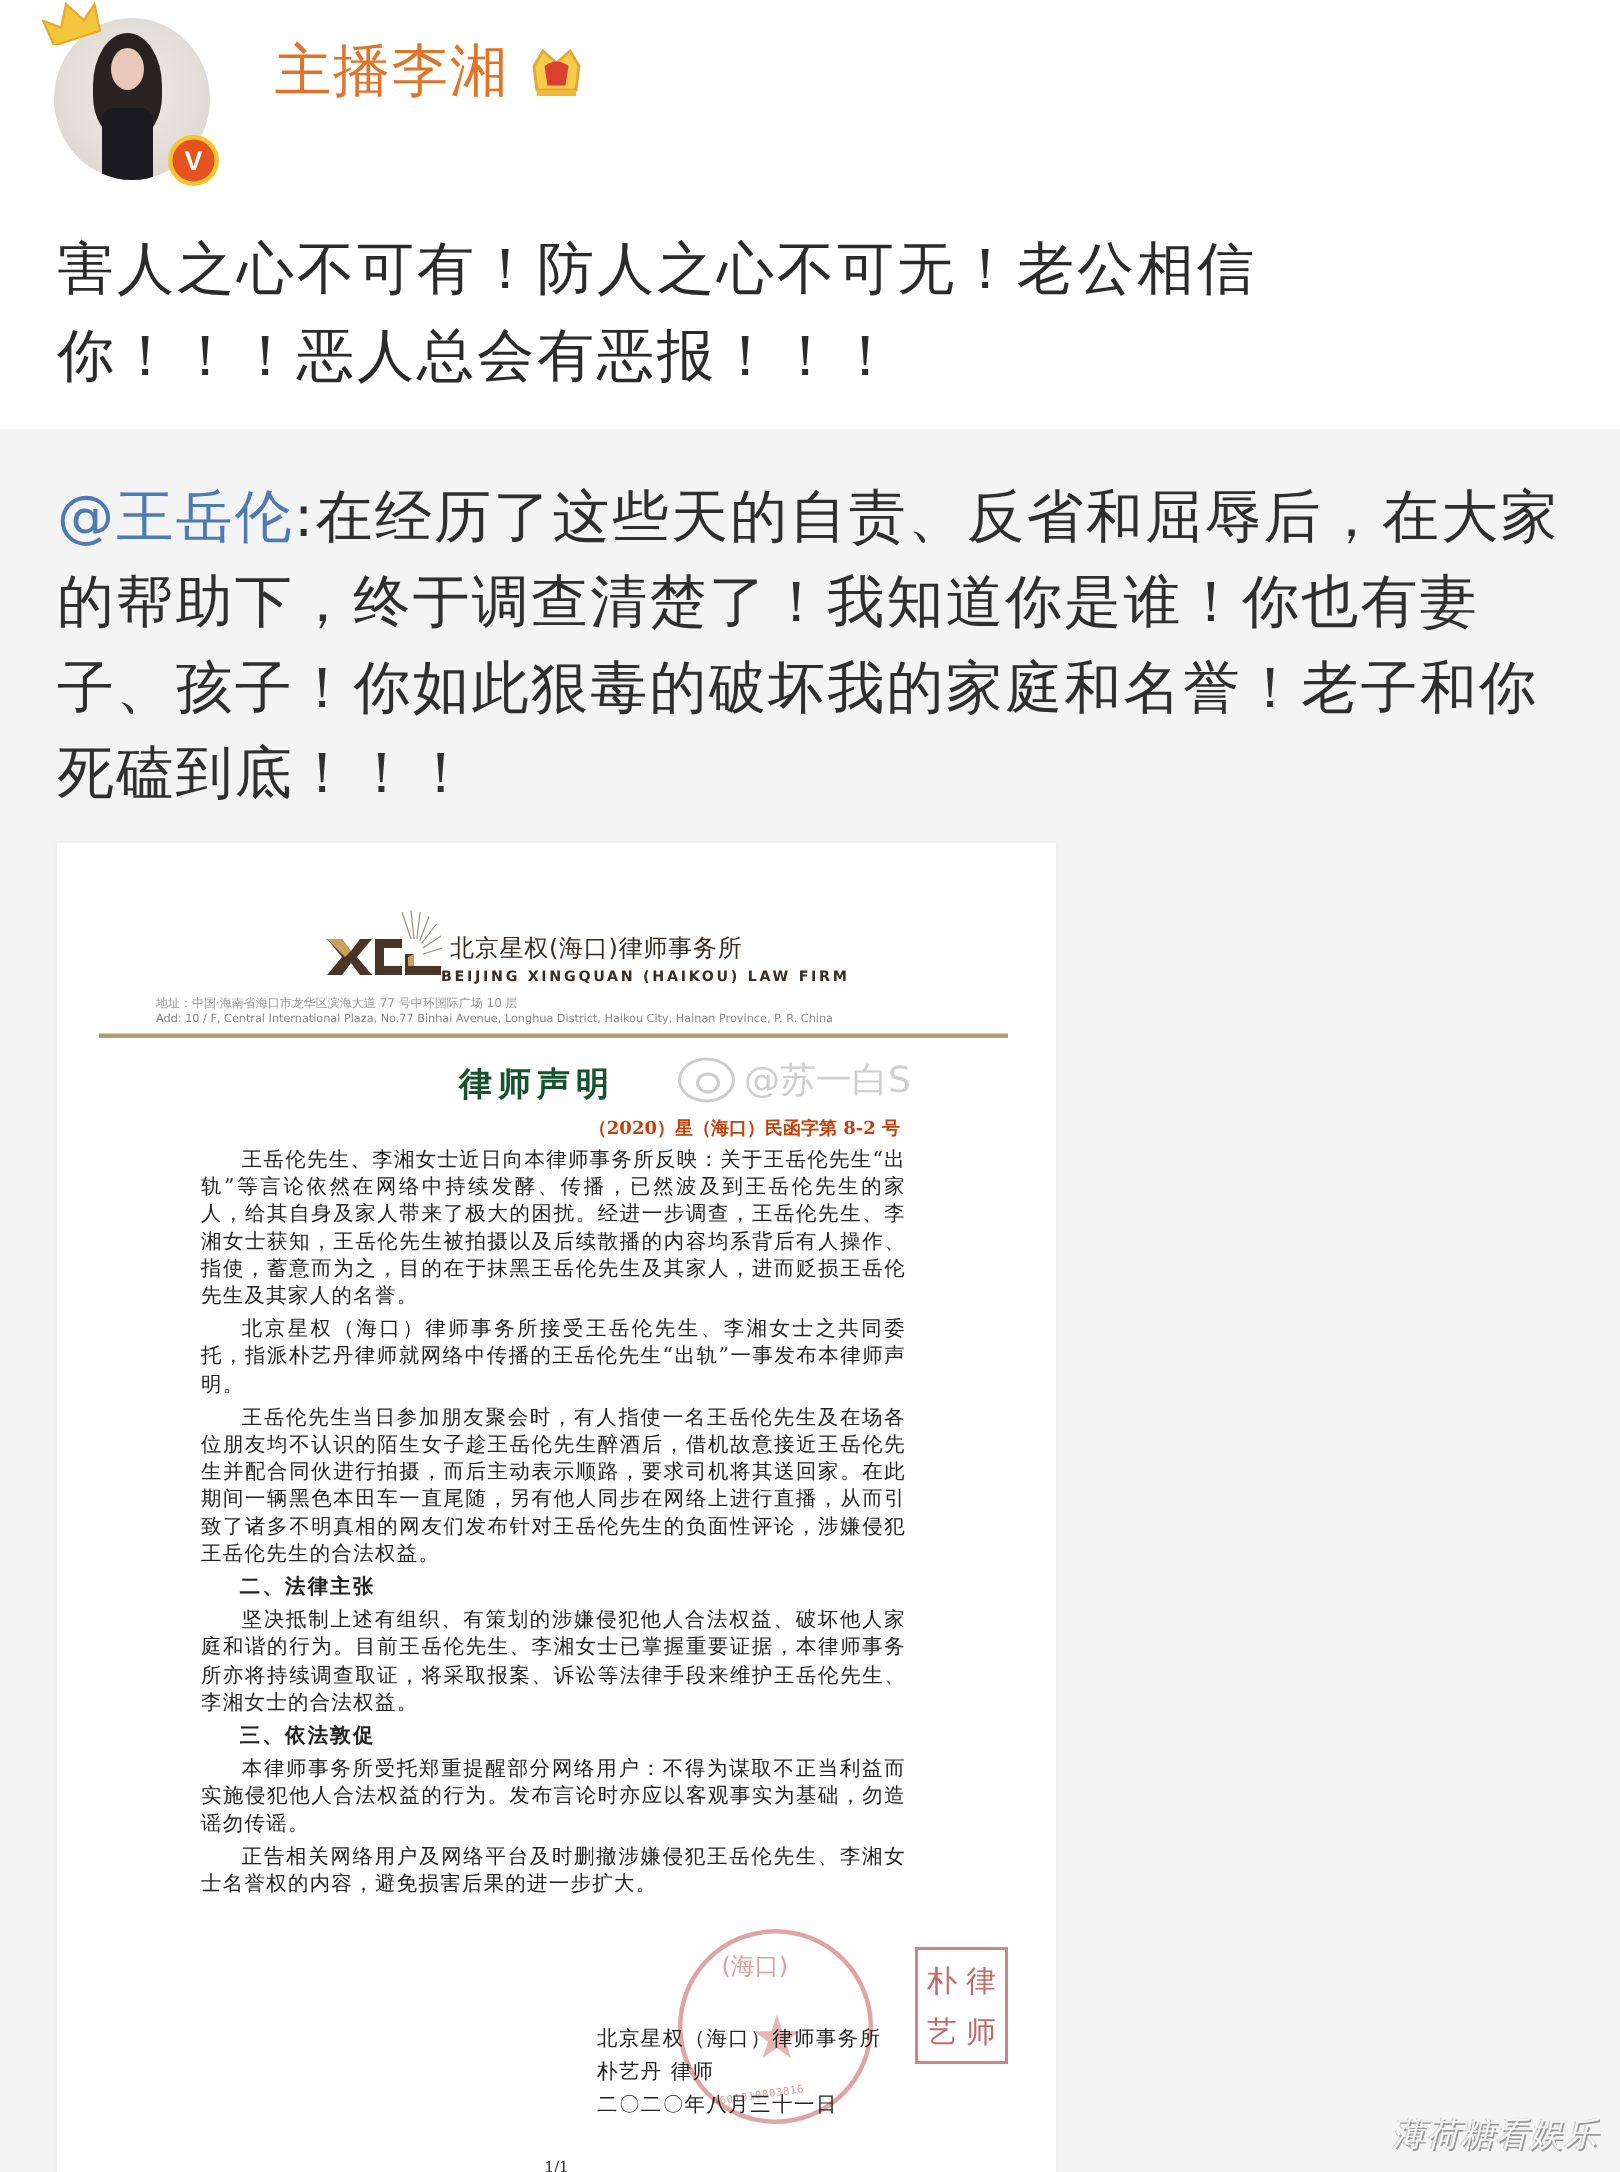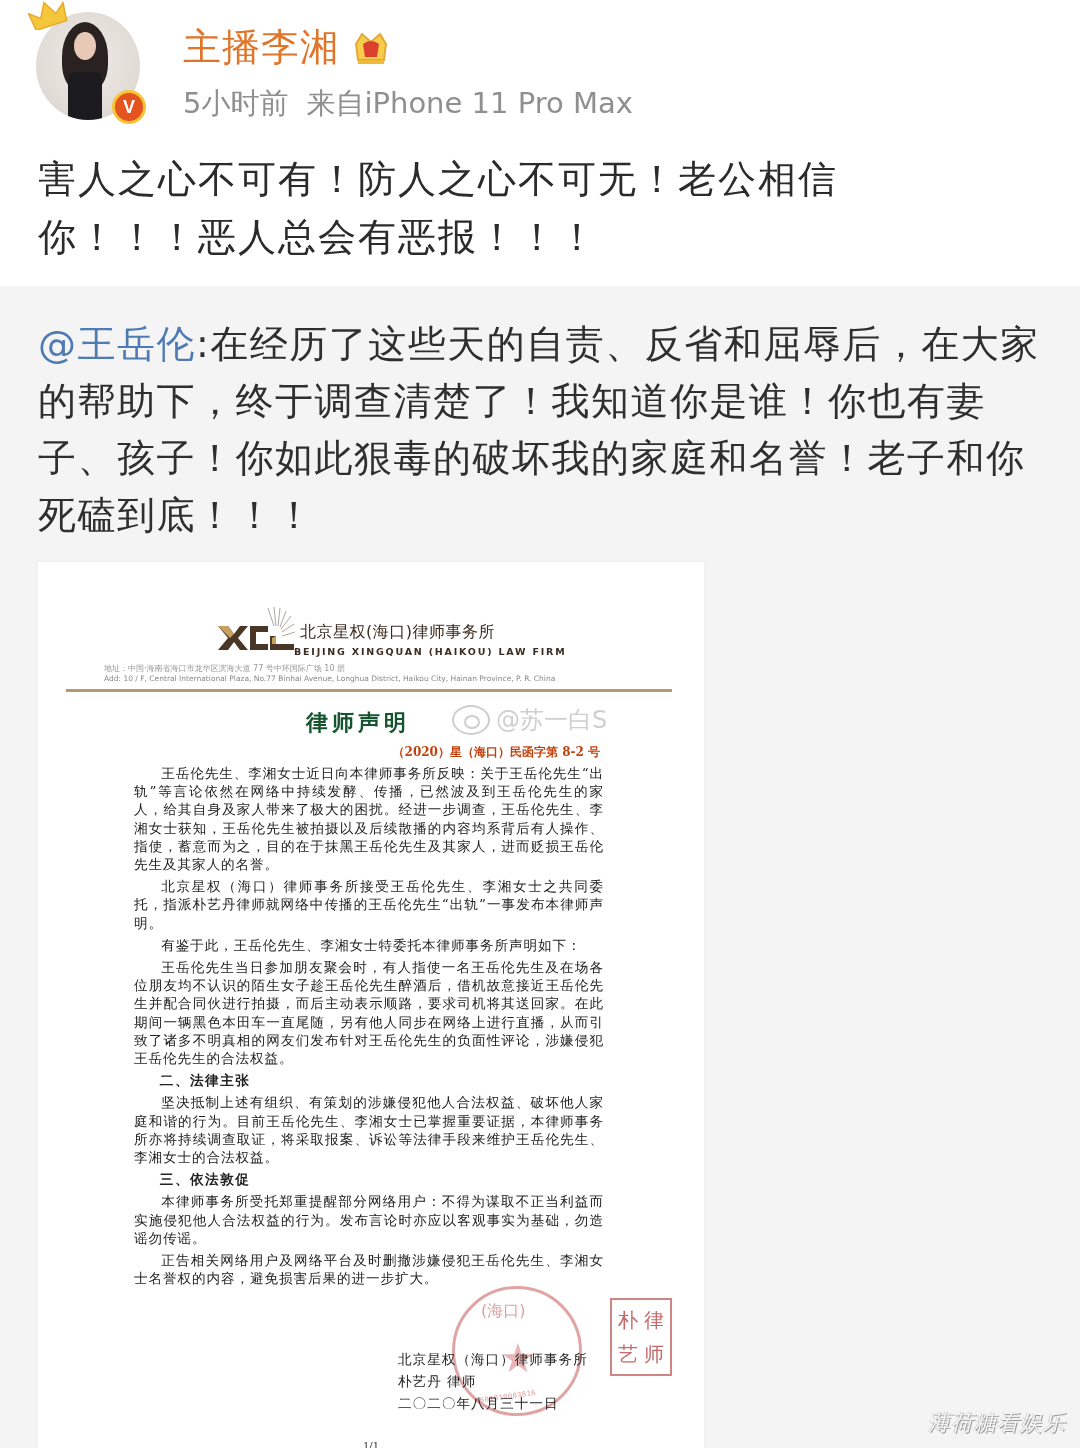--- a/index.html
+++ b/index.html
@@ -73,23 +73,20 @@
     </svg>
     <div class="v-badge">V</div>
   </div>
 
   <div class="username">主播李湘</div>
   <svg class="vip-crown" viewBox="0 0 38 36">
     <path d="M4 14 L10 4 L19 12 L28 4 L34 14 L32 30 L6 30 Z" fill="#f6cd4a" stroke="#e2a93a" stroke-width="2"></path>
     <path d="M11 14 Q19 8 27 14 L25 27 L13 27 Z" fill="#d9412e"></path>
     <rect x="6" y="30" width="26" height="4" fill="#f0b93a"></rect>
   </svg>
-  <div class="meta">
-    <span>5小时前</span><span>来自iPhone 11 Pro Max</span>
-  </div>
   <div class="post-text">害人之心不可有！防人之心不可无！老公相信你！！！恶人总会有恶报！！！</div>
 </section>
 
 <section class="repost">
   <div class="repost-text"><span class="mention">@王岳伦</span><span>:在经历了这些天的自责、反省和屈辱后，在大家的帮助下，终于调查清楚了！我知道你是谁！你也有妻子、孩子！你如此狠毒的破坏我的家庭和名誉！老子和你死磕到底！！！</span></div>
 
   <div class="doc">
     <div class="doc-inner">
       <svg class="logo" viewBox="0 0 80 44">
         <g stroke="#9a8f85" stroke-width="0.8">
@@ -116,21 +113,20 @@
       <div class="doc-title">律师声明</div>
       <div class="watermark-weibo">
         <span class="wb-eye"></span>
         <span>@苏一白S</span>
       </div>
       <div class="doc-num">（2020）星（海口）民函字第 8-2 号</div>
 
       <div class="doc-body">
         <p>王岳伦先生、李湘女士近日向本律师事务所反映：关于王岳伦先生“出轨”等言论依然在网络中持续发酵、传播，已然波及到王岳伦先生的家人，给其自身及家人带来了极大的困扰。经进一步调查，王岳伦先生、李湘女士获知，王岳伦先生被拍摄以及后续散播的内容均系背后有人操作、指使，蓄意而为之，目的在于抹黑王岳伦先生及其家人，进而贬损王岳伦先生及其家人的名誉。</p>
         <p>北京星权（海口）律师事务所接受王岳伦先生、李湘女士之共同委托，指派朴艺丹律师就网络中传播的王岳伦先生“出轨”一事发布本律师声明。</p>
-        <p>有鉴于此，王岳伦先生、李湘女士特委托本律师事务所声明如下：</p>
         <p>王岳伦先生当日参加朋友聚会时，有人指使一名王岳伦先生及在场各位朋友均不认识的陌生女子趁王岳伦先生醉酒后，借机故意接近王岳伦先生并配合同伙进行拍摄，而后主动表示顺路，要求司机将其送回家。在此期间一辆黑色本田车一直尾随，另有他人同步在网络上进行直播，从而引致了诸多不明真相的网友们发布针对王岳伦先生的负面性评论，涉嫌侵犯王岳伦先生的合法权益。</p>
         <h4>二、法律主张</h4>
         <p>坚决抵制上述有组织、有策划的涉嫌侵犯他人合法权益、破坏他人家庭和谐的行为。目前王岳伦先生、李湘女士已掌握重要证据，本律师事务所亦将持续调查取证，将采取报案、诉讼等法律手段来维护王岳伦先生、李湘女士的合法权益。</p>
         <h4>三、依法敦促</h4>
         <p>本律师事务所受托郑重提醒部分网络用户：不得为谋取不正当利益而实施侵犯他人合法权益的行为。发布言论时亦应以客观事实为基础，勿造谣勿传谣。</p>
         <p>正告相关网络用户及网络平台及时删撤涉嫌侵犯王岳伦先生、李湘女士名誉权的内容，避免损害后果的进一步扩大。</p>
       </div>
 
       <div class="seal">
         <span class="seal-top">(海口)</span>

